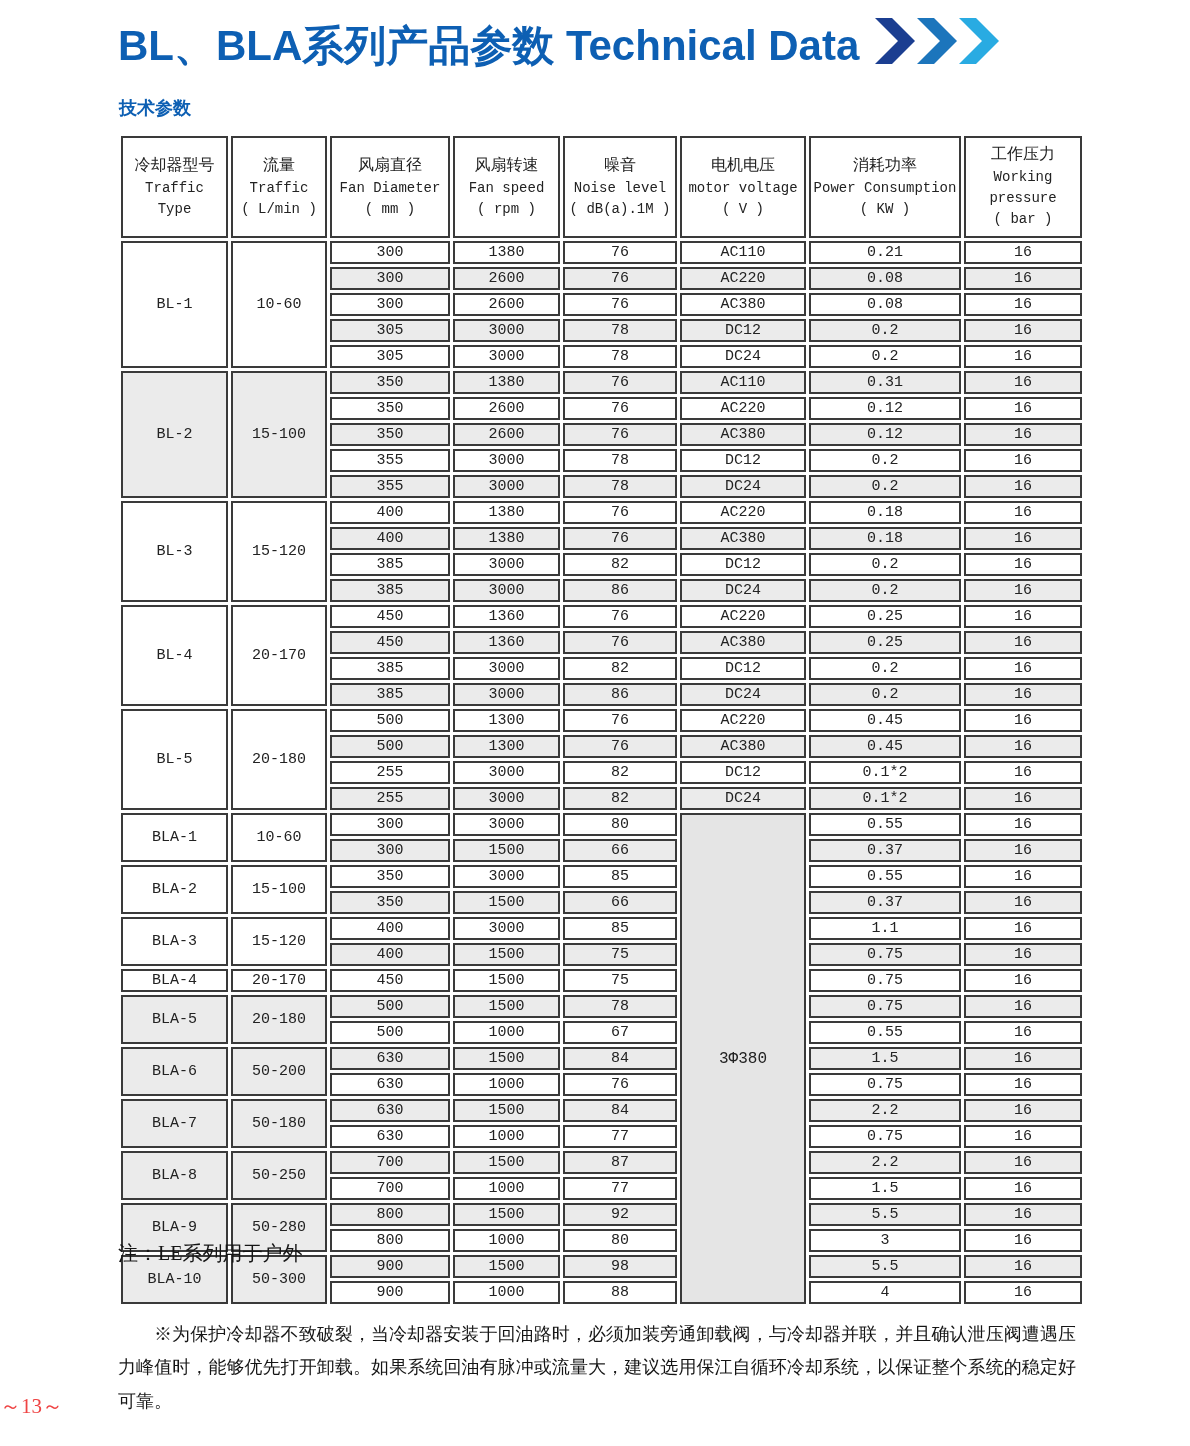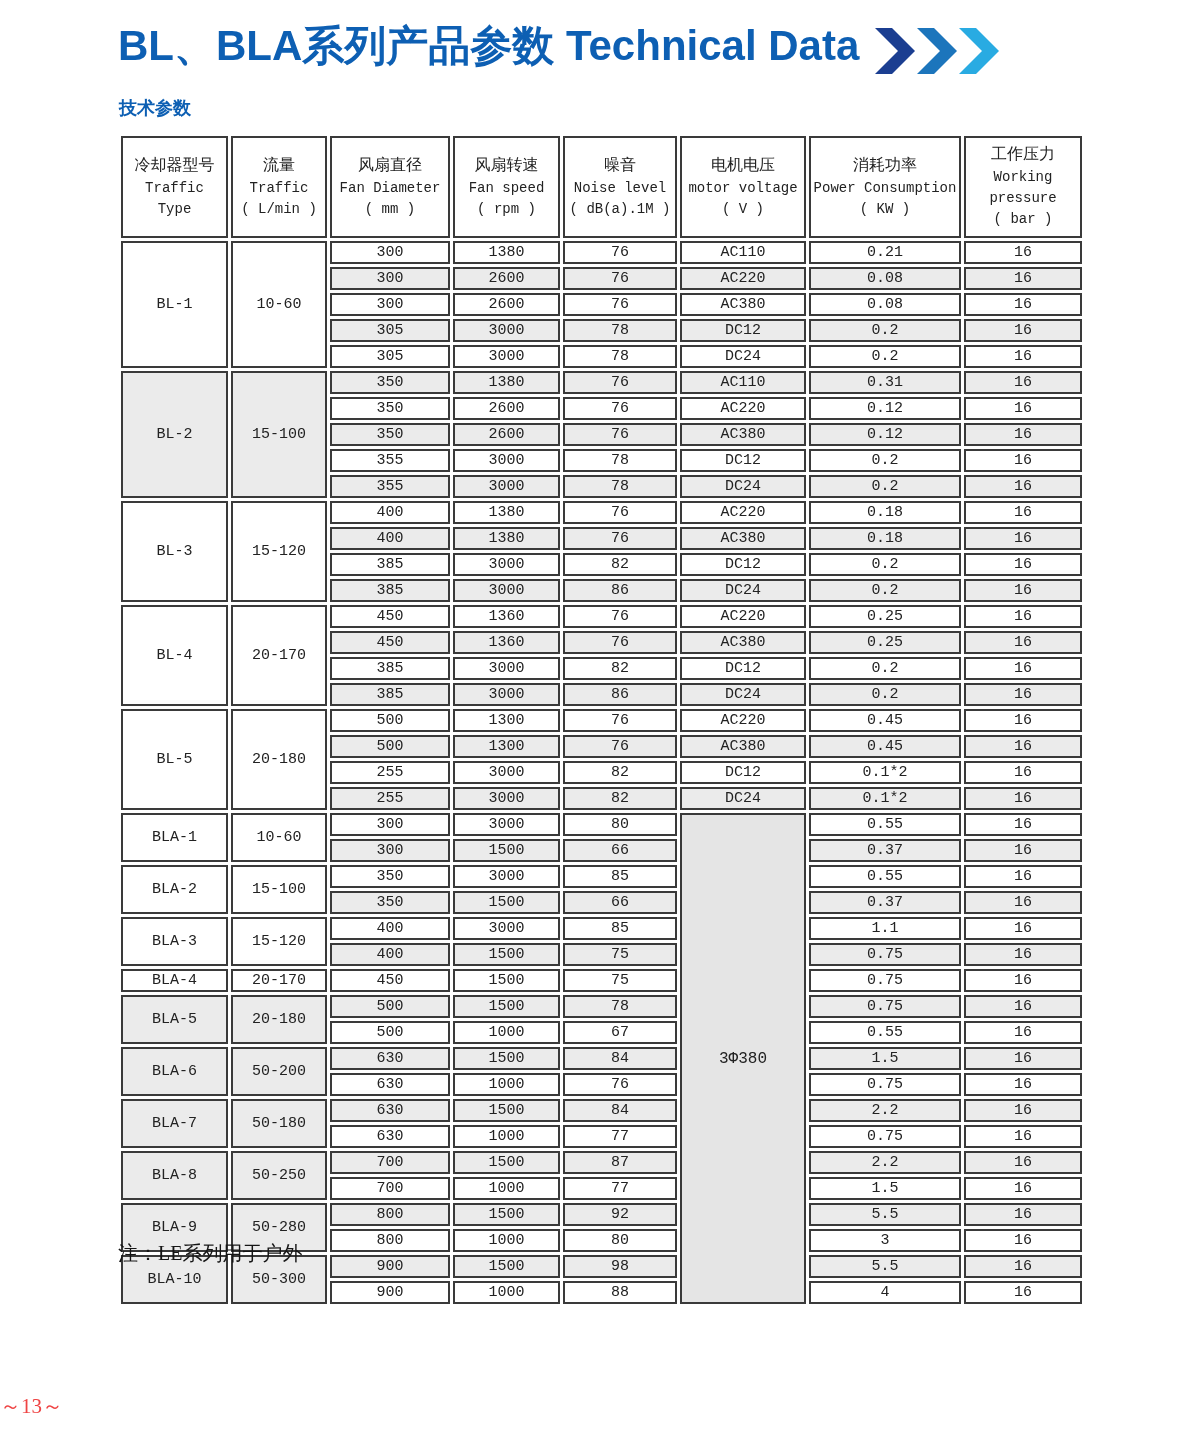--- a/index.html
+++ b/index.html
@@ -10,21 +10,21 @@
     background: #ffffff;
     overflow: hidden;
     font-family: "Liberation Sans", sans-serif;
   }
   
   .title-row {
     position: absolute;
     left: 118px;
     top: 18px;
     display: flex;
-    align-items: flex-end;
+    align-items: flex-start;
     gap: 16px;
     white-space: nowrap;
   }
   .title-text {
     font-size: 42px;
     font-weight: bold;
     color: var(--title-blue, #0d5fb3);
     letter-spacing: 0px;
   }
   .chevrons { display: block; }
@@ -508,15 +508,16 @@
           <td class="data">900</td>
           <td class="data">1000</td>
           <td class="data">88</td>
           <td class="data">4</td>
           <td class="data">16</td>
         </tr>
       </tbody>
   </table>
 
   <div class="note-label">注：LE系列用于户外</div>
+  <p class="footnote">※为保护冷却器不致破裂，当冷却器安装于回油路时，必须加装旁通卸载阀，与冷却器并联，并且确认泄压阀遭遇压力峰值时，能够优先打开卸载。如果系统回油有脉冲或流量大，建议选用保江自循环冷却系统，以保证整个系统的稳定好可靠。</p>
   <div class="page-number">～13～</div>
 
 </div>
 
 </body></html>

